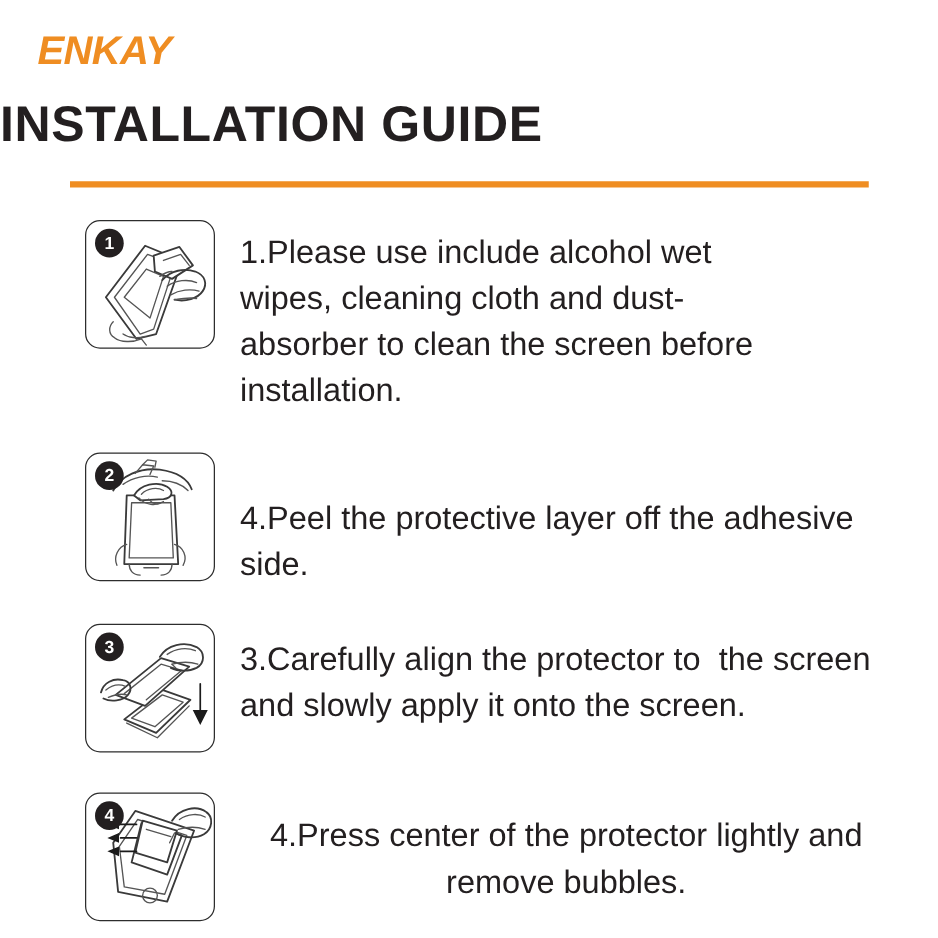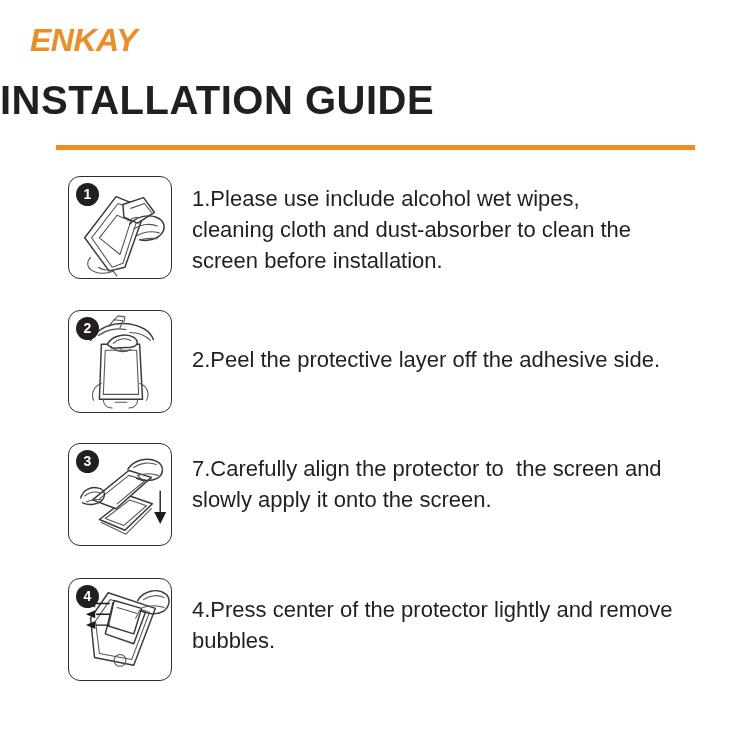--- a/index.html
+++ b/index.html
@@ -106,31 +106,31 @@
     line-height: 23px;
     text-align: center;
     z-index: 5;
   }
 
   .step-text {
     flex: 1 1 auto;
     padding-left: 20px;
     padding-right: 55px;
     font-family: "Liberation Sans", sans-serif;
-    font-size: 22px;
+    font-size: 26px;
     line-height: 1.42;
     color: #231f20;
     white-space: pre-wrap;
   }
 
   
   .step-1 .step-text { padding-top: 7px; padding-right: 100px; }
   .step-2 .step-text { padding-top: 34px; padding-right: 60px; }
   .step-3 .step-text { padding-top: 10px; padding-right: 50px; }
-  .step-4 .step-text { padding-top: 16px; padding-right: 36px; }
+  .step-4 .step-text { padding-top: 16px; padding-right: 36px; text-align: center; }
 
   .step-2 { margin-bottom: 30px; }
   .step-3 { margin-bottom: 32px; }
   .step-4 { margin-bottom: 0; }
 
   
   .ln {
     fill: none;
     stroke: #3a3a3a;
     stroke-width: 1.5;
@@ -216,21 +216,21 @@
         <path class="ln-thin" d="M43 36 C48 42 57 43 63 39"></path>
         <path class="ln-thin" d="M51 37 C54 41 58 42 61 40"></path>
 
         <path class="ln-thin" d="M25 91 C22 84 26 76 33 74"></path>
         <path class="ln-thin" d="M79 91 C83 84 79 76 72 74"></path>
         <path class="ln-thin" d="M35 90 C35 95 38 99 44 99"></path>
         <path class="ln-thin" d="M70 90 C70 95 67 99 61 99"></path>
         <path class="ln-thin" d="M47 93 L59 93"></path>
       </svg>
     </div>
-    <div class="step-text">2.Peel the protective layer off the adhesive side.</div>
+    <div class="step-text">4.Peel the protective layer off the adhesive side.</div>
   </div>
 
   <div class="step step-3">
     <div class="step-thumb">
       <div class="step-badge">3</div>
       <svg viewBox="0 0 104 103">
 
         <path class="ln" d="M31 77 L62 53 L85 61 L57 88 Z"></path>
         <path class="ln-thin" d="M37 76 L62 57 L79 63 L56 83 Z"></path>
         <path class="ln-thin" d="M33 80 L58 92 L84 66"></path>
@@ -244,21 +244,21 @@
         <path class="ln-thin" d="M18 59 C23 57 29 56 33 57"></path>
 
         <path class="ln" d="M60 26 C66 16 80 13 90 18 C97 22 97 31 90 35 C84 38 75 38 69 35"></path>
         <path class="ln-thin" d="M66 24 C73 19 82 18 89 21"></path>
         <path class="ln-thin" d="M70 32 C77 30 85 30 91 32"></path>
 
         <line class="arrow" x1="93" y1="48" x2="93" y2="72"></line>
         <path class="arrow" d="M88 70 L93 80 L98 70 Z"></path>
       </svg>
     </div>
-    <div class="step-text">7.Carefully align the protector to  the screen and slowly apply it onto the screen.</div>
+    <div class="step-text">3.Carefully align the protector to  the screen and slowly apply it onto the screen.</div>
   </div>
 
   <div class="step step-4">
     <div class="step-thumb">
       <div class="step-badge">4</div>
       <svg viewBox="0 0 104 103">
 
         <path class="ln" d="M22 40 L40 14 L88 30 L66 88 L26 80 Z"></path>
         <path class="ln-thin" d="M27 43 L42 21 L82 34 L64 82 L31 76 Z"></path>
 

